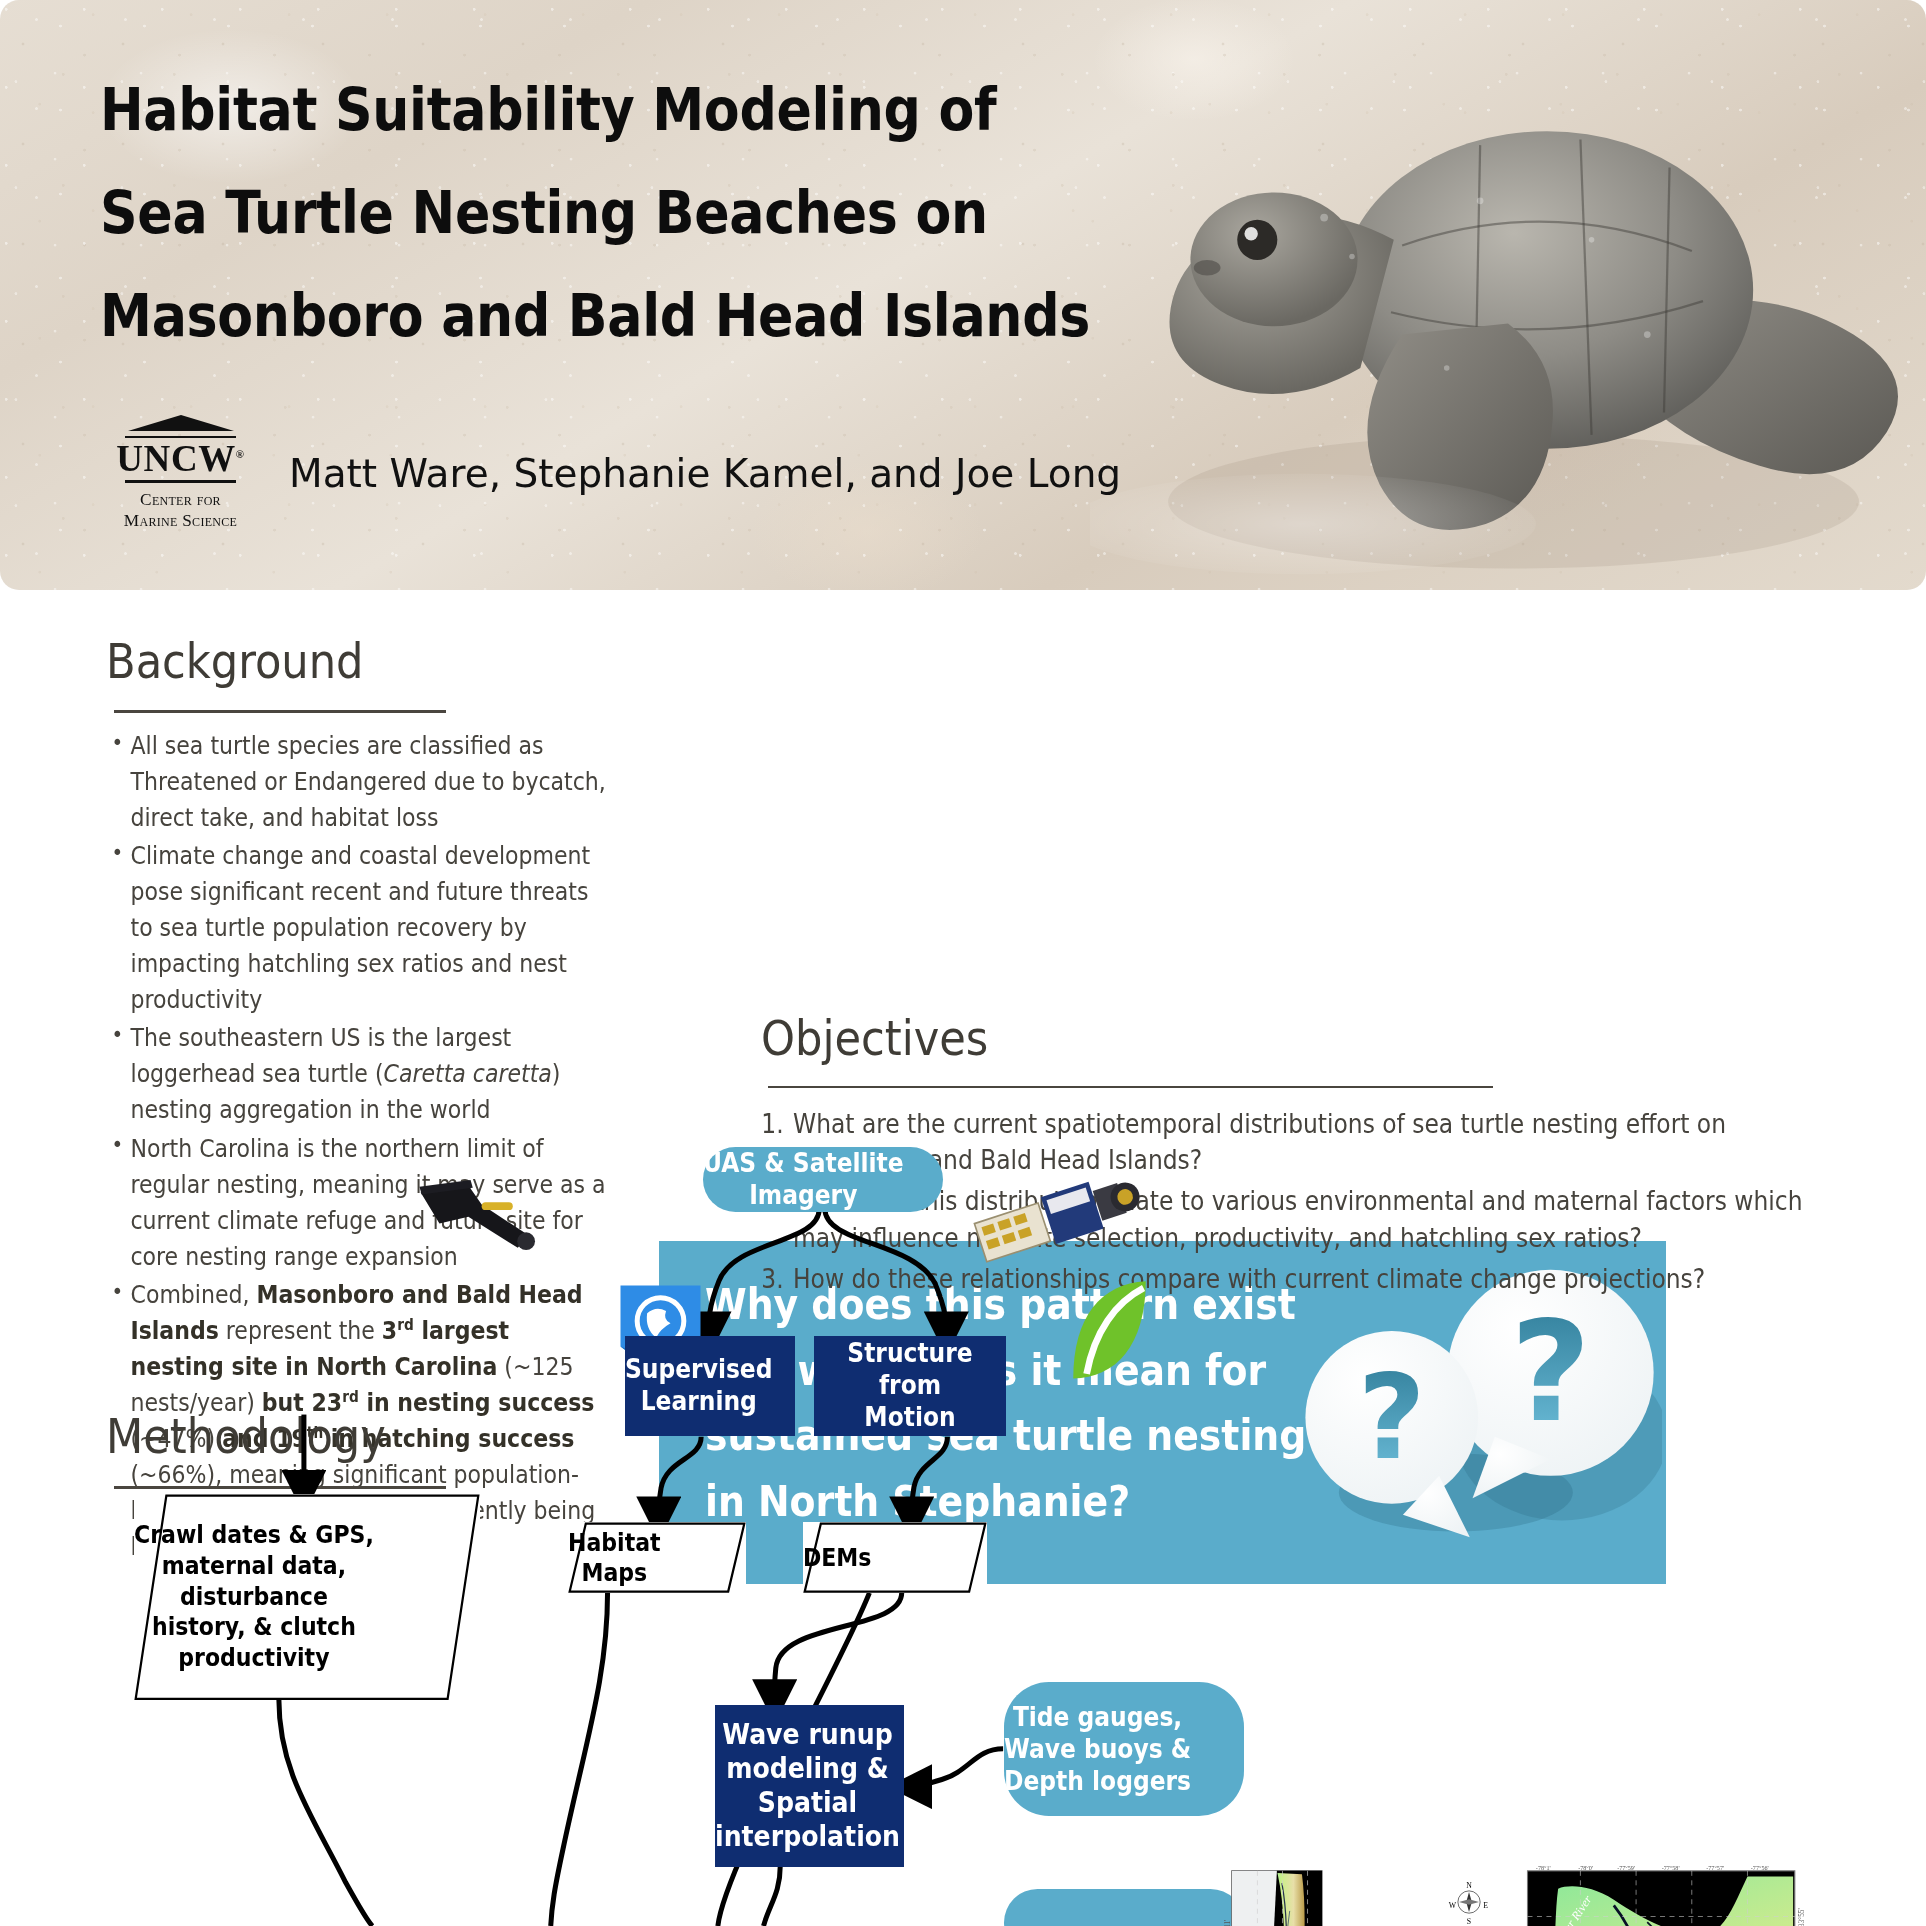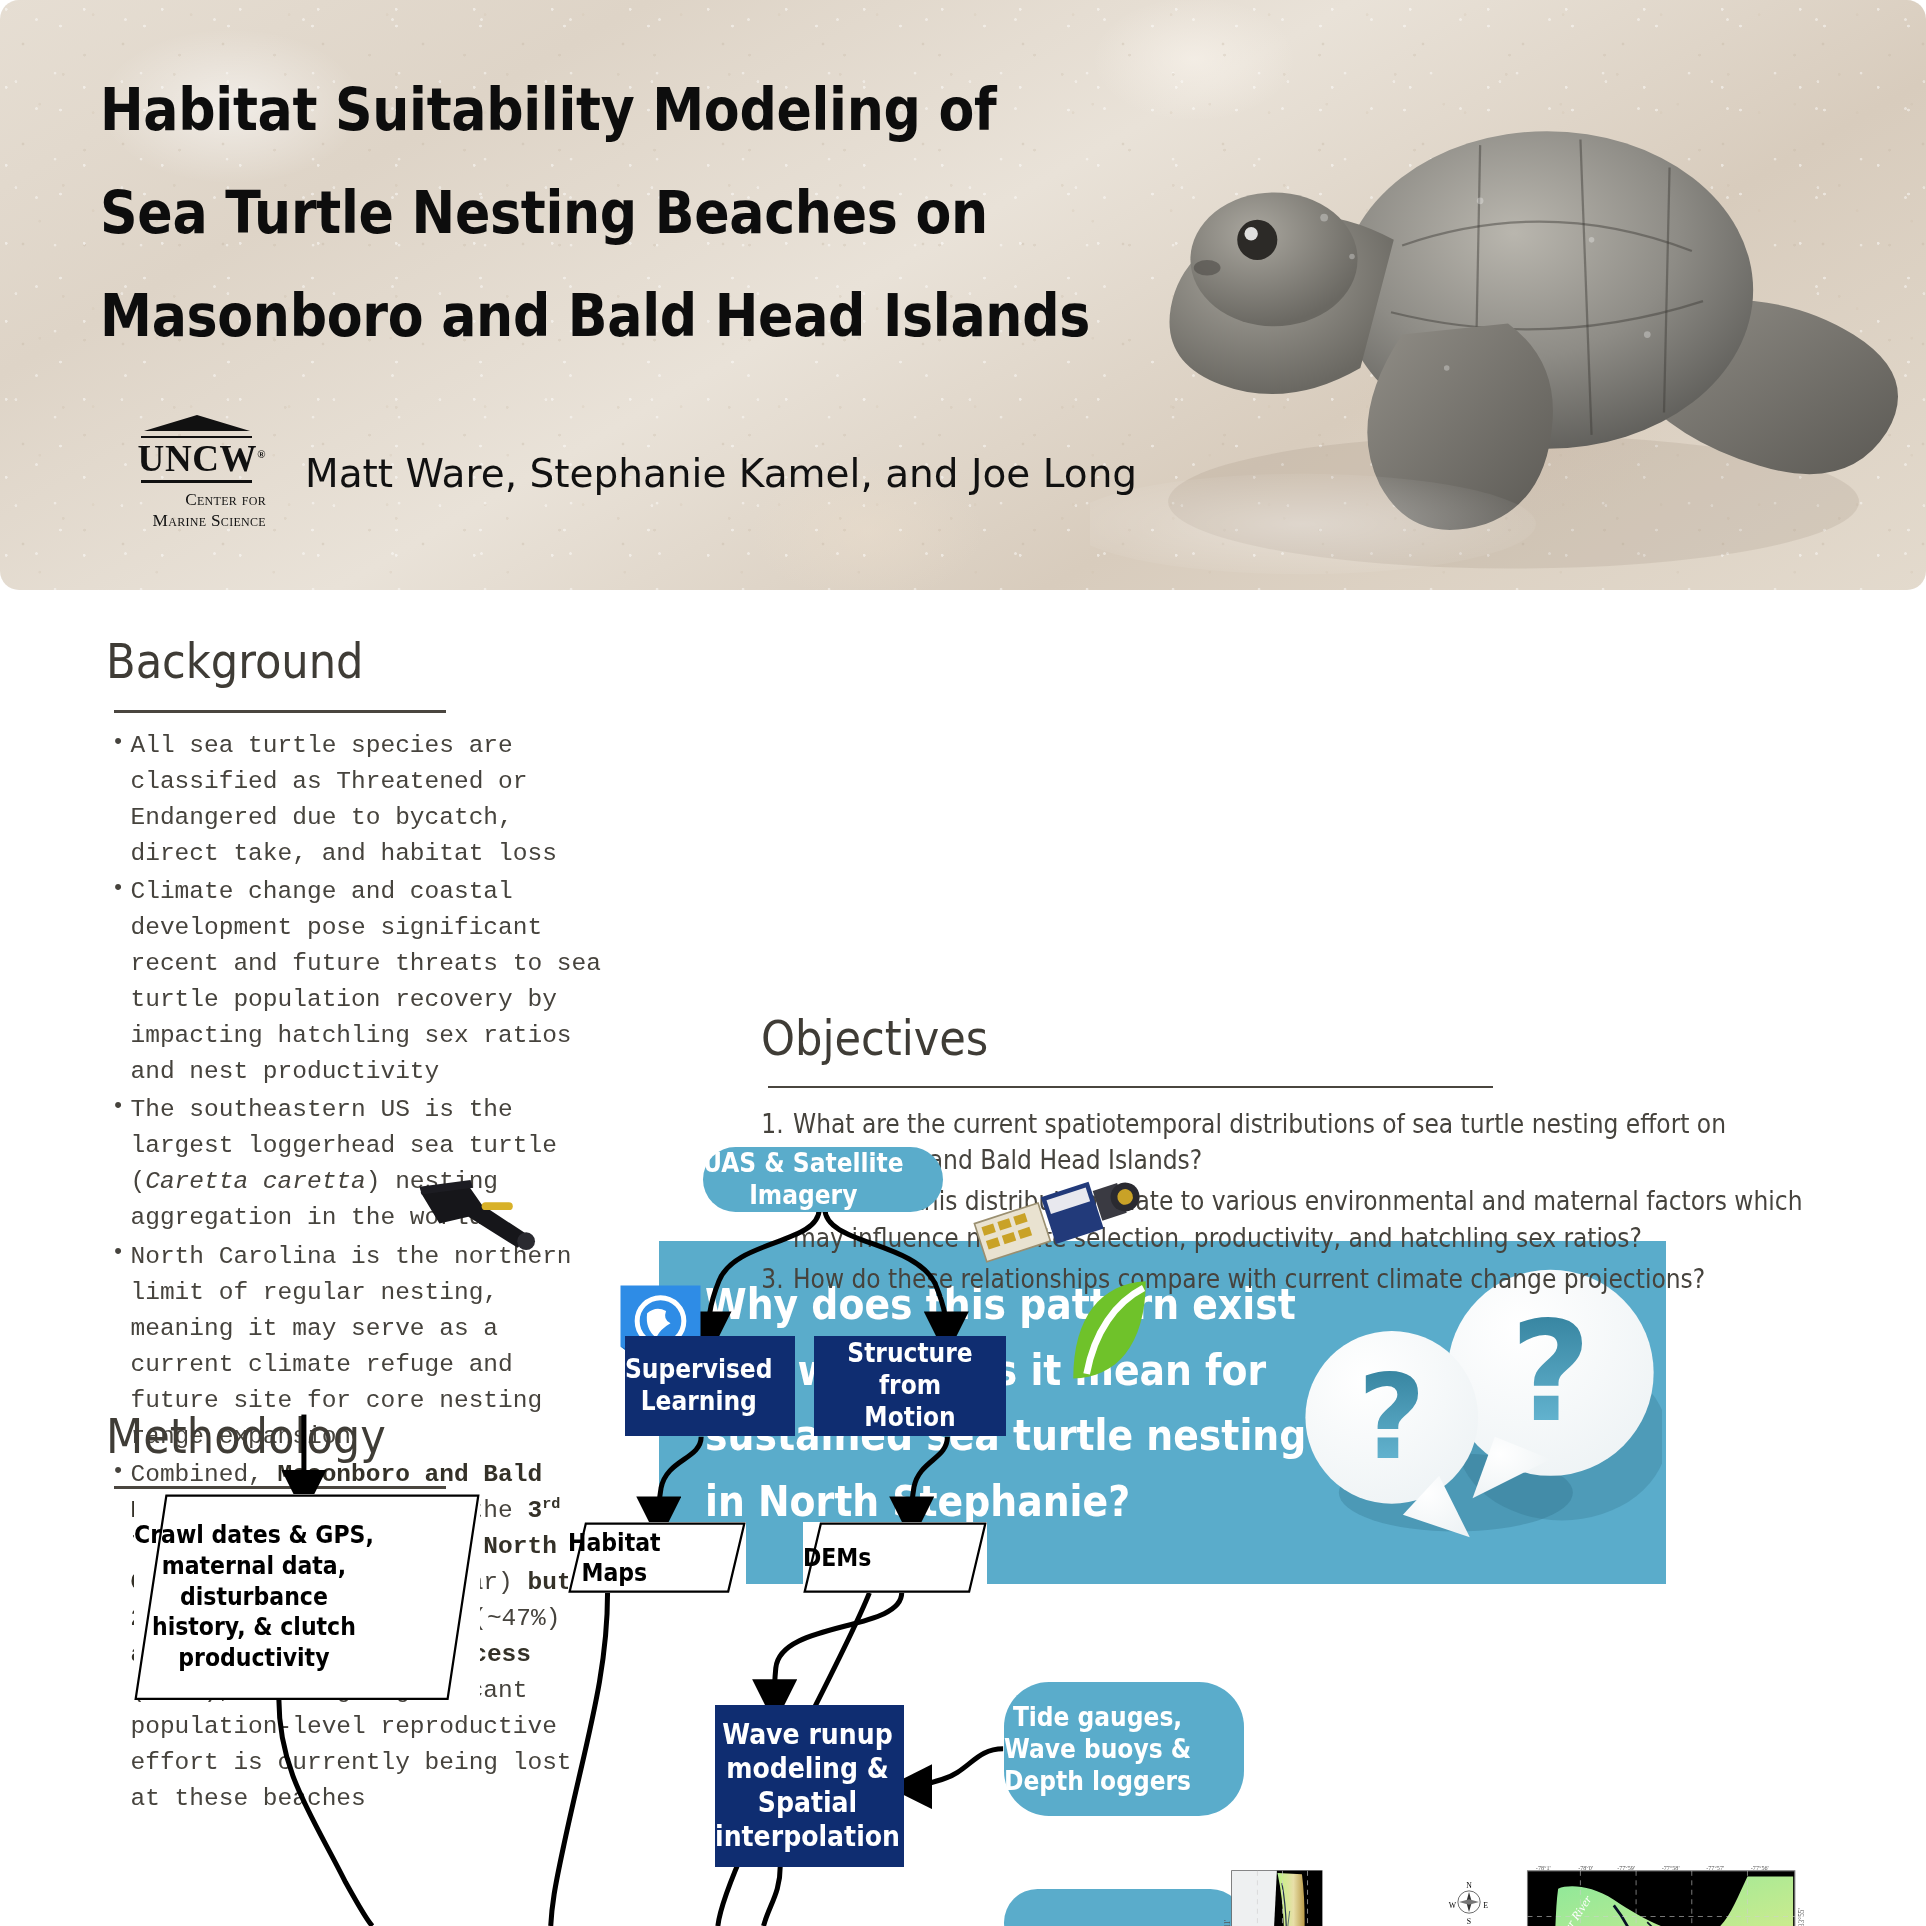--- a/index.html
+++ b/index.html
@@ -48,21 +48,21 @@
 
   .header-title {
     position: absolute; left: 100px; top: 59px; width: 1115px;
     font-family: "DejaVu Sans Condensed", "Liberation Sans Narrow", "Liberation Sans", sans-serif;
     font-weight: bold; font-size: 58px; line-height: 1.78; color: #0d0d0d;
     letter-spacing: -0.3px;
   }
   .header-title .tline { display:block; white-space: nowrap; }
 
   .logo-row { position:absolute; left: 111px; top: 415px; display:flex; align-items:center; gap: 39px; }
-  .uncw-logo { width: 139px; text-align:right; color:#111;margin-left:16px; }
+  .uncw-logo { width: 139px; text-align:center; color:#111; }
   .uncw-pediment { width:106px; margin: 0 auto 0; height: 19px; position: relative;}
   .uncw-pediment:before{
     content:""; position:absolute; left:50%; top:0; transform: translateX(-50%);
     width: 0; height: 0;
     border-left: 53px solid transparent; border-right: 53px solid transparent;
     border-bottom: 16.7px solid #111;
   }
   .uncw-rule { width: 111px; height: 2.8px; background:#111; margin: 1.7px auto 0; }
   .uncw-word { font-family: "Liberation Serif", serif; font-weight: bold; font-size: 37px;
                letter-spacing: 0.6px; line-height: .98; margin-top: 2.2px; }
@@ -209,21 +209,21 @@
       </div>
       <div class="authors">Matt Ware, Stephanie Kamel, and Joe Long</div>
     </div>
   </div>
 
   <div class="body-area">
 
     <div class="sec-head" style="left:106px; top:47px;">Background</div>
     <div class="sec-rule" style="left:114px; top:120px; width:332px;"></div>
 
-    <ul class="bullets" style="left:106px; top:138px; width:504px;font-family:Liberation Mono, monospace;">
+    <ul class="bullets" style="left:106px; top:138px; width:504px;">
       <li><span>All sea turtle species are classified as Threatened or Endangered due to bycatch, direct take, and habitat loss</span></li>
       <li><span>Climate change and coastal development pose significant recent and future threats to sea turtle population recovery by impacting hatchling sex ratios and nest productivity</span></li>
       <li>The southeastern US is the largest loggerhead sea turtle (<i>Caretta caretta</i>) nesting aggregation in the world</li>
       <li><span>North Carolina is the northern limit of regular nesting, meaning it may serve as a current climate refuge and future site for core nesting range expansion</span></li>
       <li>Combined, <b>Masonboro and Bald Head Islands</b> represent the <b>3<sup>rd</sup> largest nesting site in North Carolina</b> (~125 nests/year) <b>but 23<sup>rd</sup> in nesting success</b> (~47%) <b>and 19<sup>th</sup> in hatching success</b> (~66%), meaning significant population-level reproductive effort is currently being lost at these beaches</li>
     </ul>
 
     <div class="qbanner">
       <div class="qtext">
         <div>Why does this pattern exist</div>

